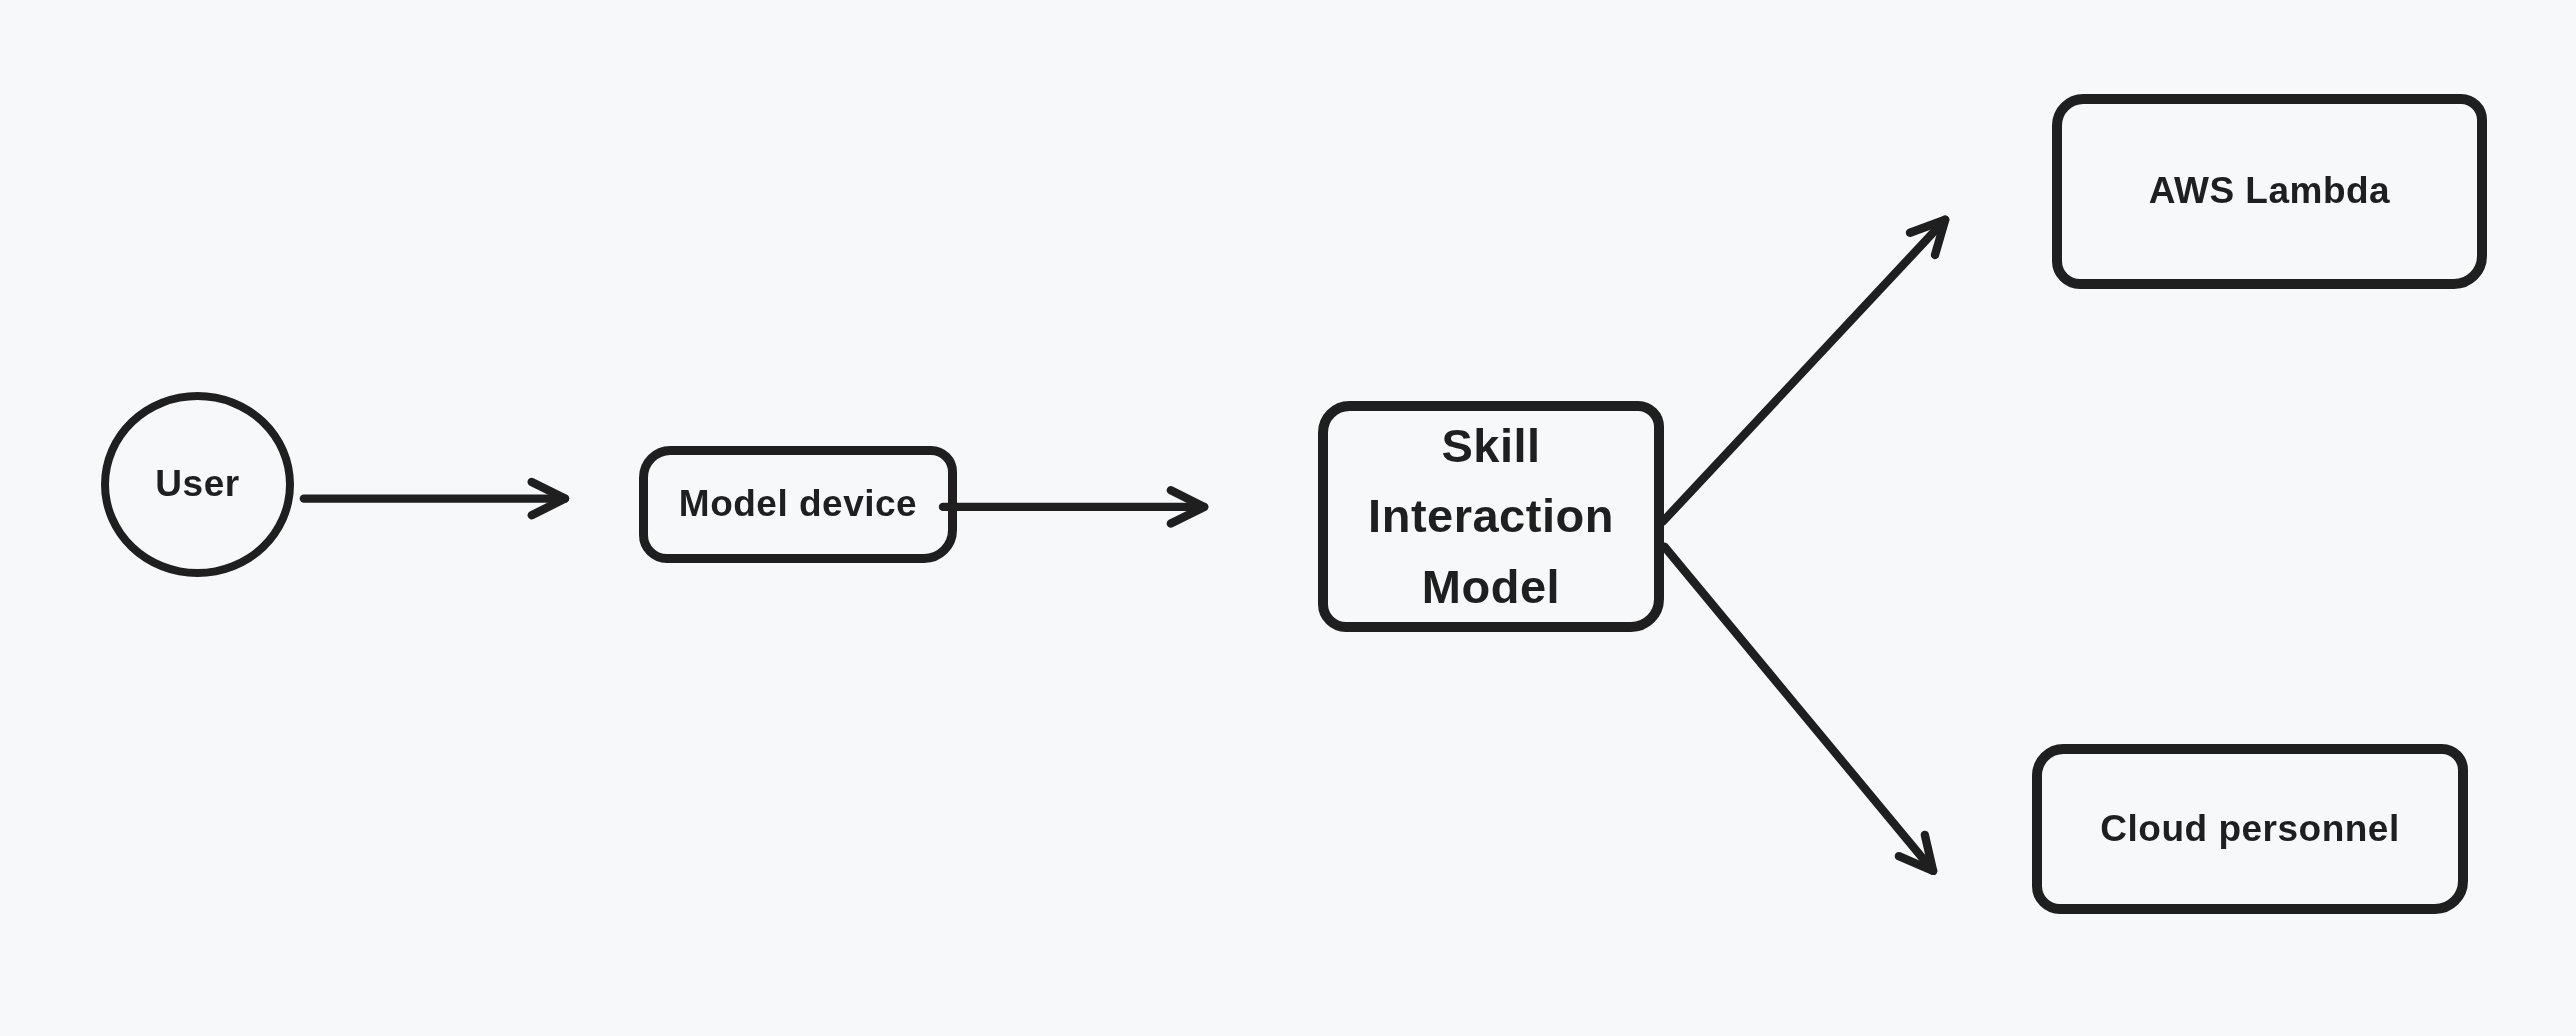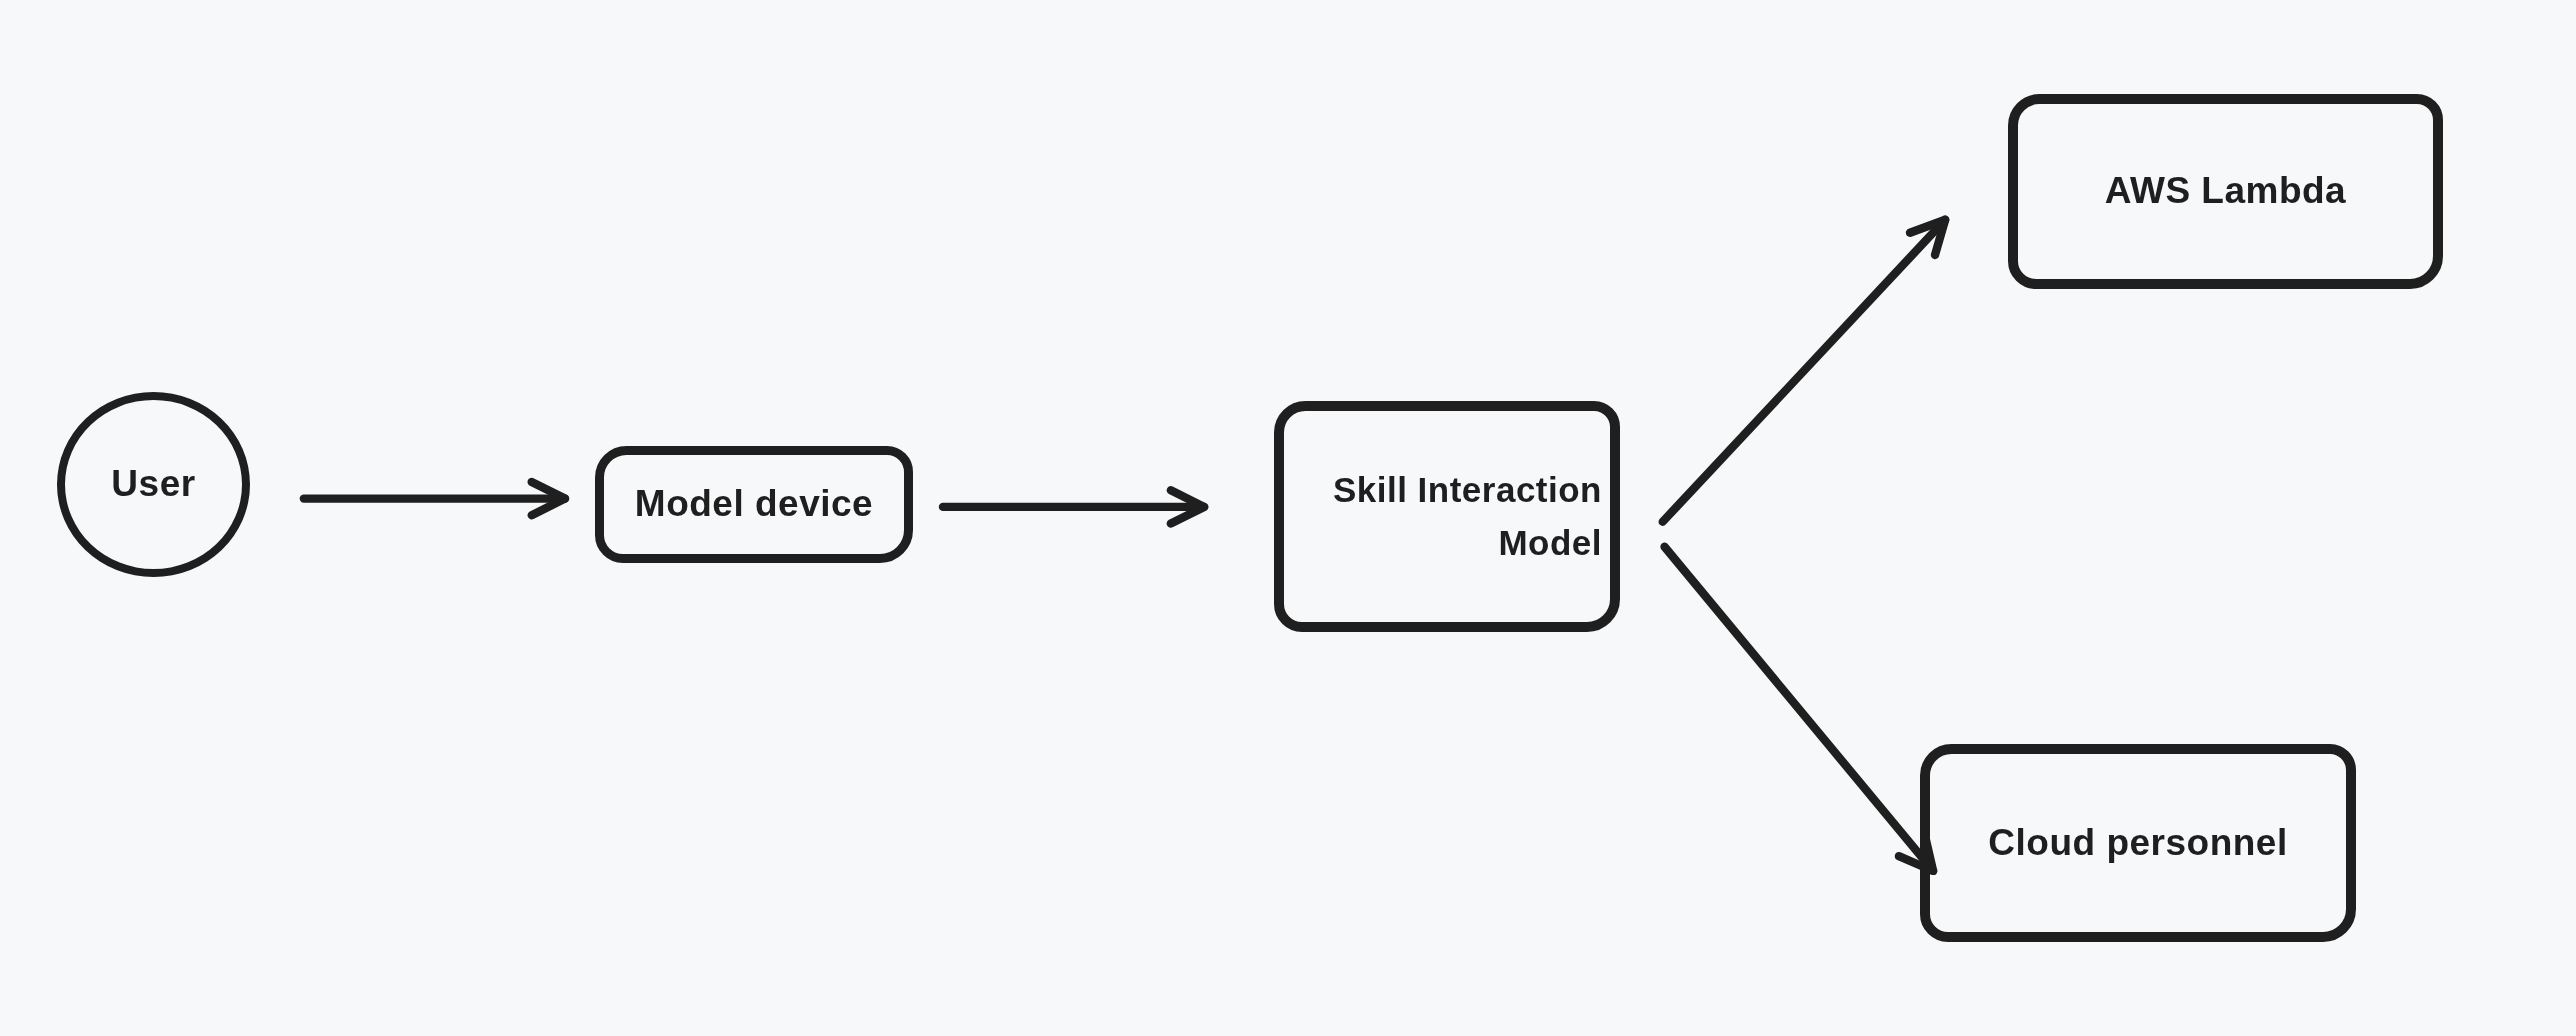--- a/index.html
+++ b/index.html
@@ -27,42 +27,43 @@
     fill: none;
     stroke-linecap: round;
     stroke-linejoin: round;
   }
   .node {
     position: absolute;
     box-sizing: border-box;
     display: flex;
     align-items: center;
     justify-content: center;
-    text-align: right;
+    text-align: center;
     border: 9.3px solid var(--ink);
     font-weight: 700;
     font-size: 37px;
     line-height: 1.25;
     letter-spacing: 0.5px;
+    margin-left: 44px;
   }
   .node.ellipse {
     border-radius: 50%;
     border-width: 8.3px;
   }
   .node.rect {
     border-radius: 31.5px 26px 33px 28px;
   }
   .node .label { display: inline-block; }
   .node-user        { left: 57px;   top: 392px; width: 193px; height: 185px; }
   .node-alexa       { left: 595px;  top: 446px; width: 318px; height: 117px; border-width: 9.3px; }
   .node-skill       { left: 1274px; top: 401px; width: 346px; height: 231px; border-width: 10.2px;
-                      font-size: 35px; line-height: 1.5; }
+                      font-size: 47px; line-height: 1.5; }
   .node-skill .label { max-width: 310px; }
   .node-lambda      { left: 2008px; top: 94px; width: 435px; height: 195px; border-width: 10.2px; }
-  .node-cloud       { left: 1920px; top: 744px; width: 436px; height: 198px; border-width: 10.2px; }
+  .node-cloud       { left: 1988px; top: 744px; width: 436px; height: 170px; border-width: 10.2px; }
 </style>
 </head>
 <body>
 
 <div class="canvas">
 
   <svg class="edges" viewBox="0 0 2781 1119" aria-hidden="true">
 
     <g>
       <path d="M 328 538 L 610 538"></path>

